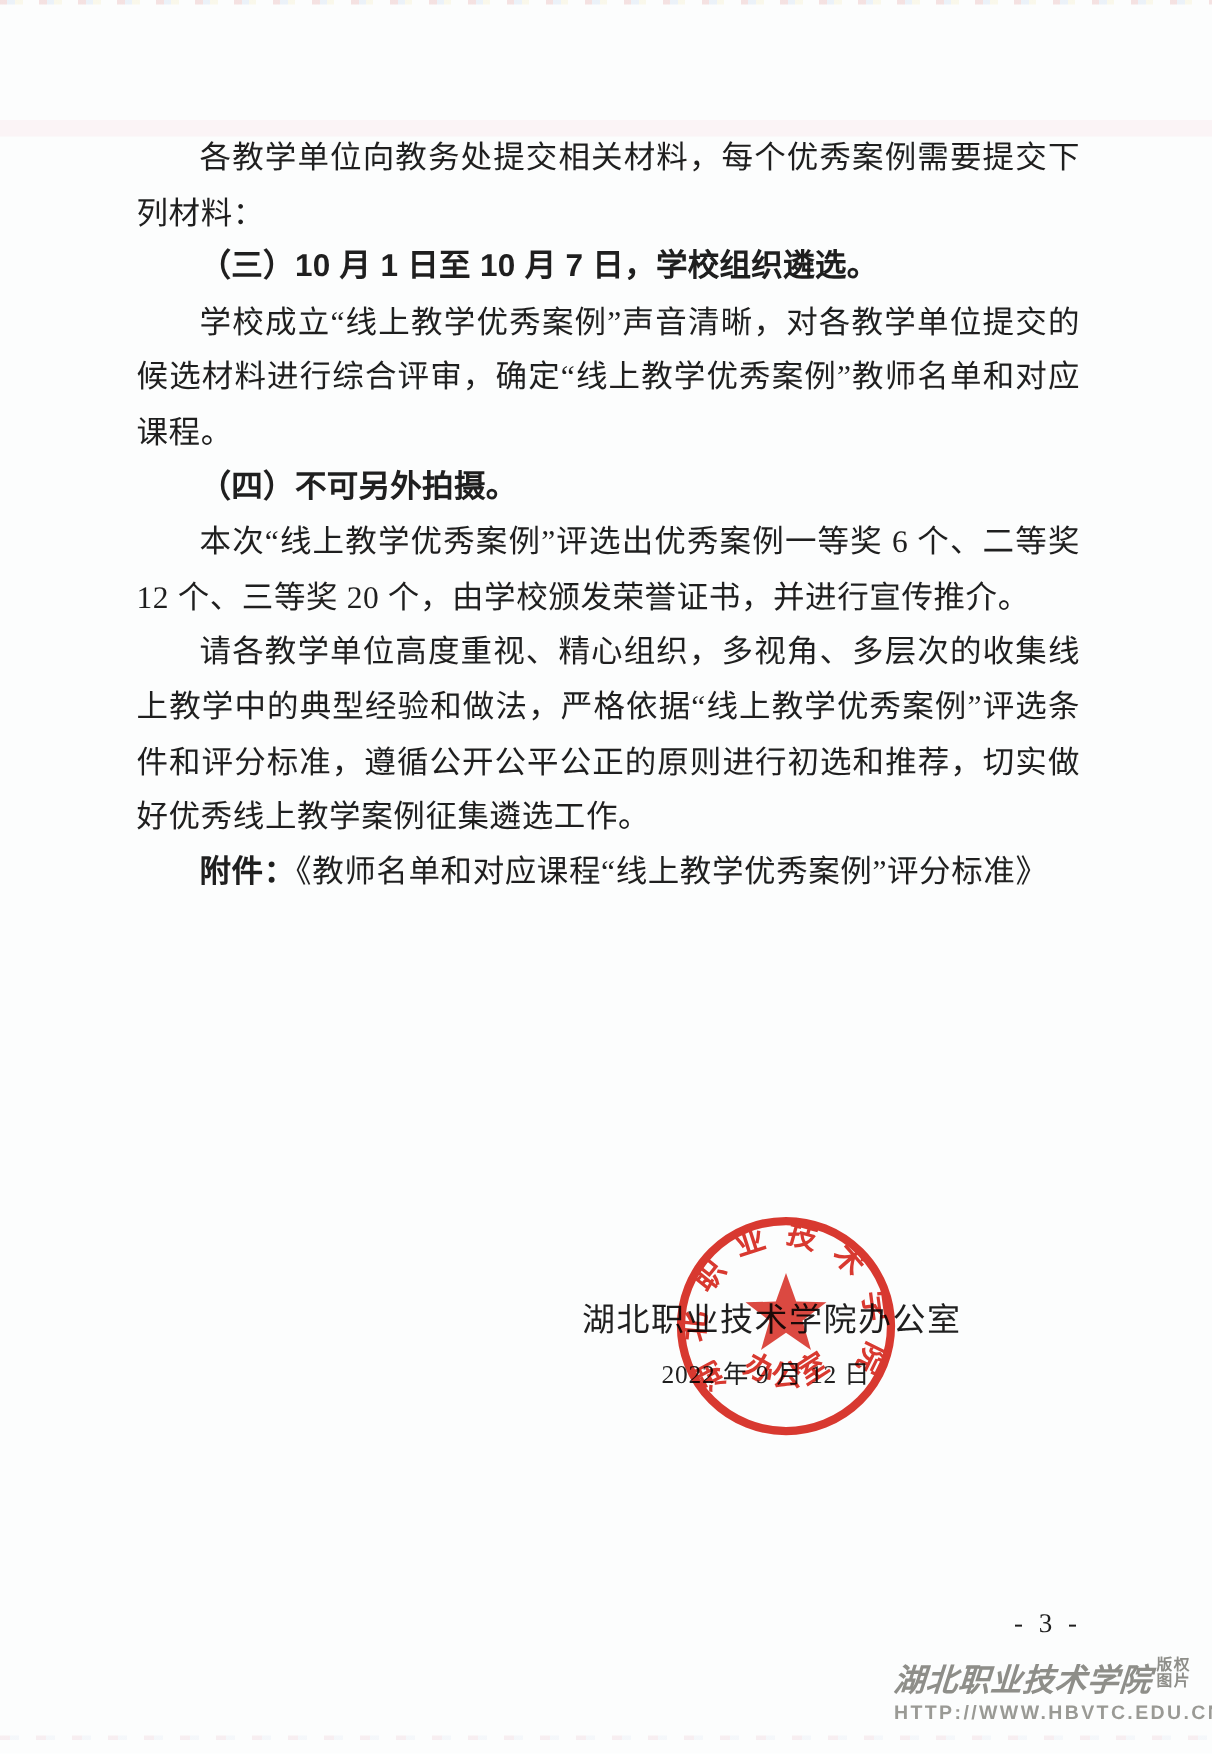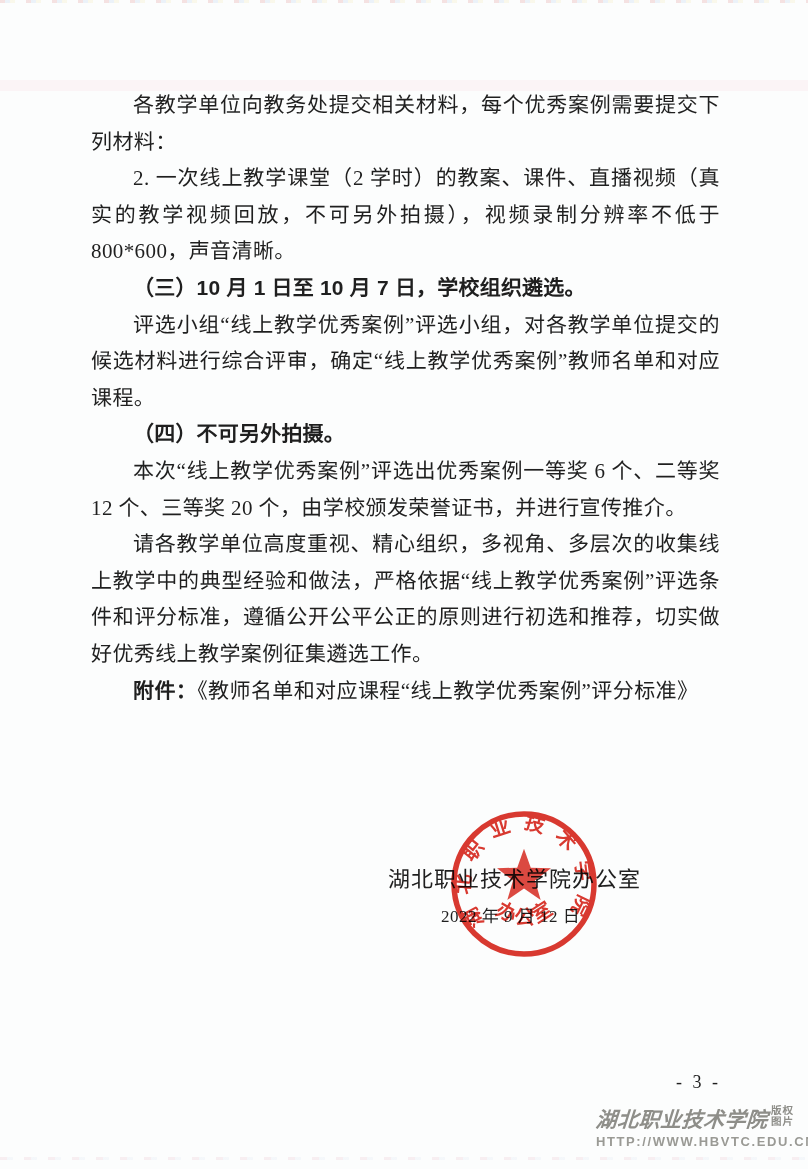--- a/index.html
+++ b/index.html
@@ -92,23 +92,22 @@
 <body>
 
 <div class="page">
 
   <div class="noise-top"></div>
   <div class="noise-mid"></div>
   <div class="noise-bottom"></div>
 
   <div class="doc-body">
     <p>各教学单位向教务处提交相关材料，每个优秀案例需要提交下列材料：</p>
-    <p>2. 一次线上教学课堂（2 学时）的教案、课件、直播视频（真实的教学视频回放，不可另外拍摄），视频录制分辨率不低于 800*600，声音清晰。</p>
     <p class="hei">（三）10 月 1 日至 10 月 7 日，学校组织遴选。</p>
-    <p>评选小组“线上教学优秀案例”评选小组，对各教学单位提交的候选材料进行综合评审，确定“线上教学优秀案例”教师名单和对应课程。</p>
+    <p>学校成立“线上教学优秀案例”声音清晰，对各教学单位提交的候选材料进行综合评审，确定“线上教学优秀案例”教师名单和对应课程。</p>
     <p class="hei">（四）不可另外拍摄。</p>
     <p>本次“线上教学优秀案例”评选出优秀案例一等奖 6 个、二等奖 12 个、三等奖 20 个，由学校颁发荣誉证书，并进行宣传推介。</p>
     <p>请各教学单位高度重视、精心组织，多视角、多层次的收集线上教学中的典型经验和做法，严格依据“线上教学优秀案例”评选条件和评分标准，遵循公开公平公正的原则进行初选和推荐，切实做好优秀线上教学案例征集遴选工作。</p>
     <p><span class="attach-label">附件：</span><span>《教师名单和对应课程“线上教学优秀案例”评分标准》</span></p>
   </div>
 
   <div class="sig-org">湖北职业技术学院办公室</div>
   <div class="sig-date">2022 年 9 月 12 日</div>
 
   <svg class="seal" viewBox="-80 -80 160 160" aria-hidden="true">

